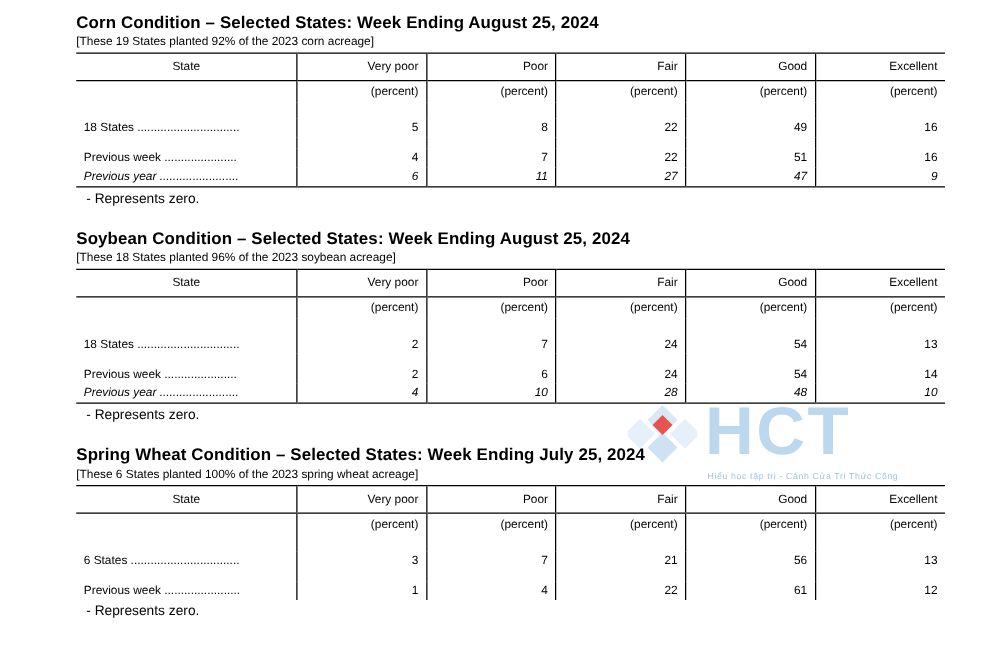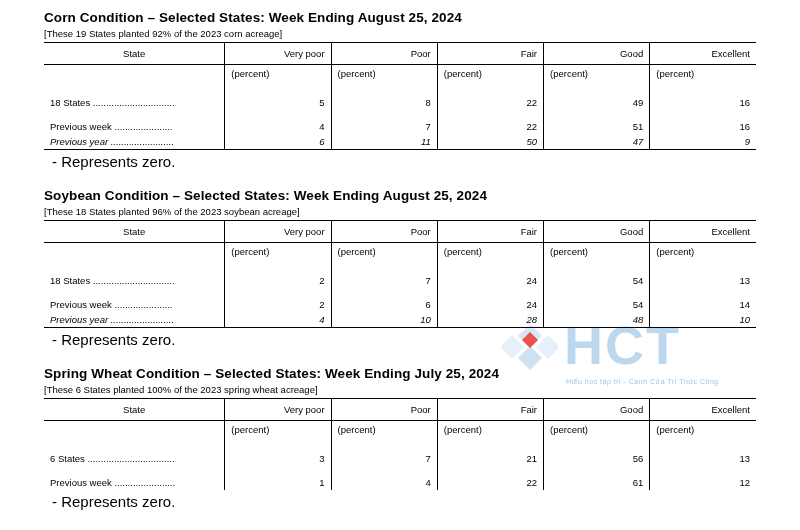--- a/index.html
+++ b/index.html
@@ -59,20 +59,21 @@
     left: 2px;
     top: 6px;
     width: 56px;
     height: 50px;
   }
 
   .section {
     position: relative;
     z-index: 1;
     margin-bottom: 18px;
+    margin-left: 17px;
   }
   h2.sect-title {
     font-size: 13.5px;
     font-weight: bold;
     margin: 0 0 3px 0;
     letter-spacing: 0.1px;
   }
   .sect-note {
     font-size: 9.5px;
     margin: 0 0 3px 0;
@@ -99,31 +100,31 @@
   table.cond thead th.h-col   { text-align: right; border-left: 1.3px solid #000; }
 
   table.cond td {
     padding: 0 6px;
     vertical-align: top;
     font-size: 9.5px;
     line-height: 15px;
   }
   td.cell-state { text-align: left; white-space: nowrap; }
   td.cell-num   { text-align: right; border-left: 1.3px solid #000; }
-  td.cell-unit  { text-align: left; border-left: 1.3px solid #000; }
+  td.cell-unit  { text-align: right; border-left: 1.3px solid #000; }
   td.cell-unit.first-unit { border-left: 1.3px solid #000; }
 
   tr.unit-row td { height: 17px; line-height: 17px; }
   tr.spacer-row td { height: 13px; line-height: 13px; }
   tr.small-spacer td { height: 9px; line-height: 9px; }
 
   tr.last-row td { border-bottom: 1.3px solid #000; font-style: italic; }
 
   .footnote {
-    font-size: 15px;
+    font-size: 11px;
     margin: 3px 0 0 8px;
   }
 </style>
 </head>
 <body>
 
 <div class="page">
 
   <div class="watermark">
     <svg class="wm-mark" viewBox="0 0 56 50">
@@ -197,21 +198,21 @@
           <td class="cell-num">4</td>
           <td class="cell-num">7</td>
           <td class="cell-num">22</td>
           <td class="cell-num">51</td>
           <td class="cell-num">16</td>
         </tr>
         <tr class="last-row">
           <td class="cell-state">Previous year ........................</td>
           <td class="cell-num">6</td>
           <td class="cell-num">11</td>
-          <td class="cell-num">50</td>
+          <td class="cell-num">27</td>
           <td class="cell-num">47</td>
           <td class="cell-num">9</td>
         </tr>
       </tbody>
     </table>
     <div class="footnote">- Represents zero.</div>
   </div>
 
   <div class="section">
     <h2 class="sect-title">Soybean Condition – Selected States: Week Ending August 25, 2024</h2>

